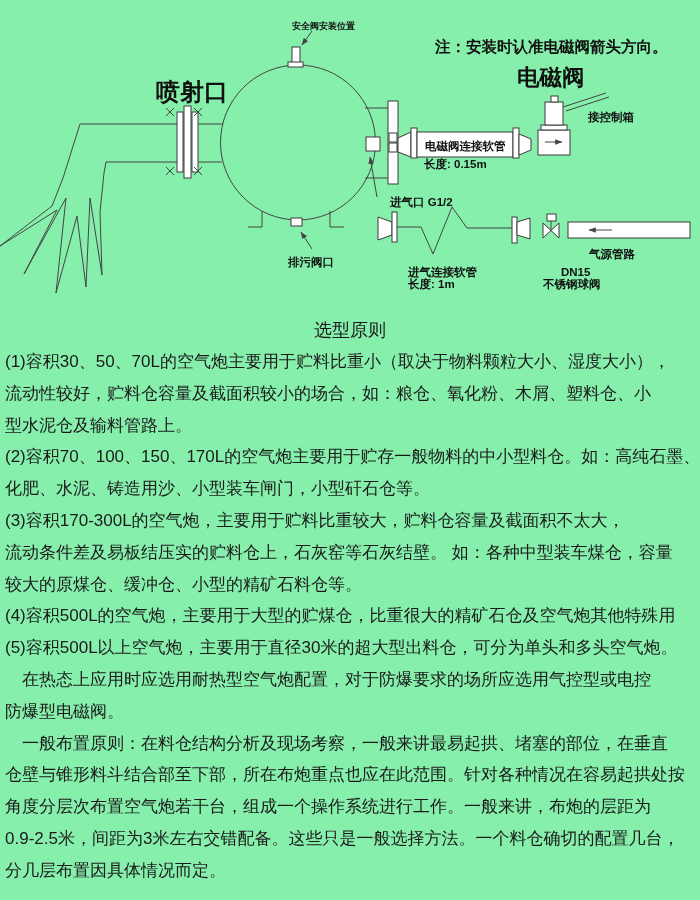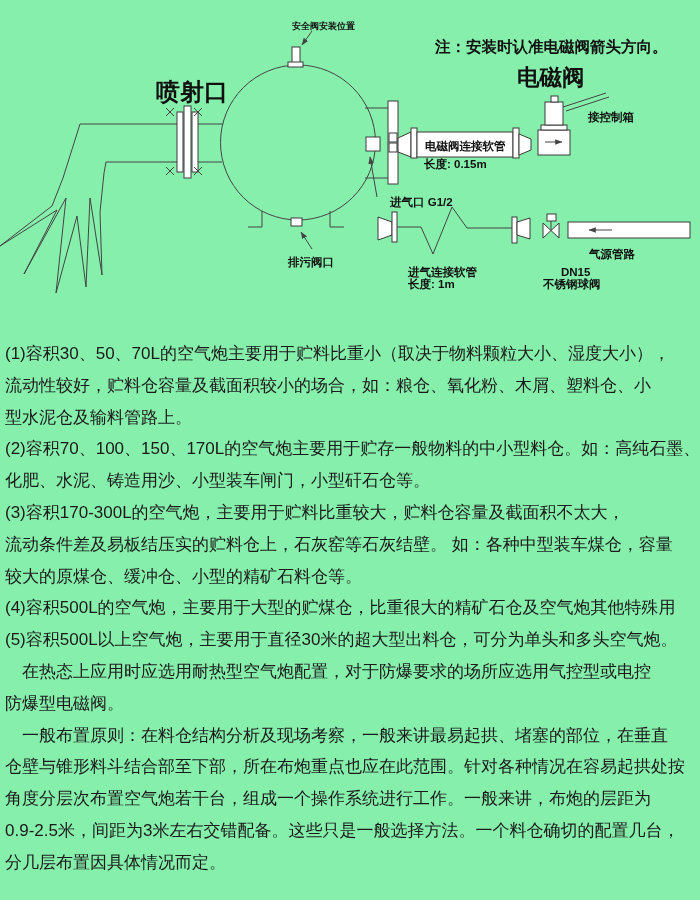--- a/index.html
+++ b/index.html
@@ -8,21 +8,21 @@
   .diagram { position:absolute; top:0; left:0; }
   .diagram .ln { stroke:#444; stroke-width:1; fill:none; stroke-linejoin:round; }
   .diagram .fw { stroke:#3a3a3a; stroke-width:1; fill:#fff; }
   .diagram text { fill:#101010; font-family:"Liberation Sans",sans-serif; }
   .t-sm   { font-size:9px;    font-weight:bold; }
   .t-lb   { font-size:11.5px; font-weight:bold; }
   .t-note { font-size:15.5px; font-weight:bold; }
   .t-big  { font-size:22.5px; font-weight:bold; }
   .t-inj  { font-size:24px;   font-weight:bold; }
   .section-title { position:absolute; top:318px; left:0; width:700px; text-align:center; font-size:18px; }
-  .body-text { position:absolute; top:338px; left:5px; width:693px; font-size:17px; line-height:31.8px; white-space:pre; overflow:hidden; }
+  .body-text { position:absolute; top:346px; left:5px; width:693px; font-size:17px; line-height:31.8px; white-space:pre; overflow:hidden; }
 </style>
 </head>
 <body>
 
 <div class="page">
 
   <svg class="diagram" width="700" height="312" viewBox="0 0 700 312">
     <defs>
       <marker id="ah" viewBox="0 0 10 10" refX="8.5" refY="5" markerWidth="8" markerHeight="8" orient="auto">
         <path d="M0,1.5 L9,5 L0,8.5 z" fill="#444"></path>
@@ -110,20 +110,21 @@
     <text class="t-lb" x="424" y="168">长度: 0.15m</text>
     <text class="t-lb" x="390" y="206">进气口 G1/2</text>
     <text class="t-lb" x="288" y="266">排污阀口</text>
     <text class="t-lb" x="408" y="276">进气连接软管</text>
     <text class="t-lb" x="408" y="288">长度: 1m</text>
     <text class="t-lb" x="561" y="276">DN15</text>
     <text class="t-lb" x="543" y="288">不锈钢球阀</text>
     <text class="t-lb" x="589" y="258">气源管路</text>
   </svg>
 
+  <div class="section-title">选型原则</div>
 
   <div class="body-text">(1)容积30、50、70L的空气炮主要用于贮料比重小（取决于物料颗粒大小、湿度大小），
 流动性较好，贮料仓容量及截面积较小的场合，如：粮仓、氧化粉、木屑、塑料仓、小
 型水泥仓及输料管路上。
 (2)容积70、100、150、170L的空气炮主要用于贮存一般物料的中小型料仓。如：高纯石墨、
 化肥、水泥、铸造用沙、小型装车闸门，小型矸石仓等。
 (3)容积170-300L的空气炮，主要用于贮料比重较大，贮料仓容量及截面积不太大，
 流动条件差及易板结压实的贮料仓上，石灰窑等石灰结壁。 如：各种中型装车煤仓，容量
 较大的原煤仓、缓冲仓、小型的精矿石料仓等。
 (4)容积500L的空气炮，主要用于大型的贮煤仓，比重很大的精矿石仓及空气炮其他特殊用

